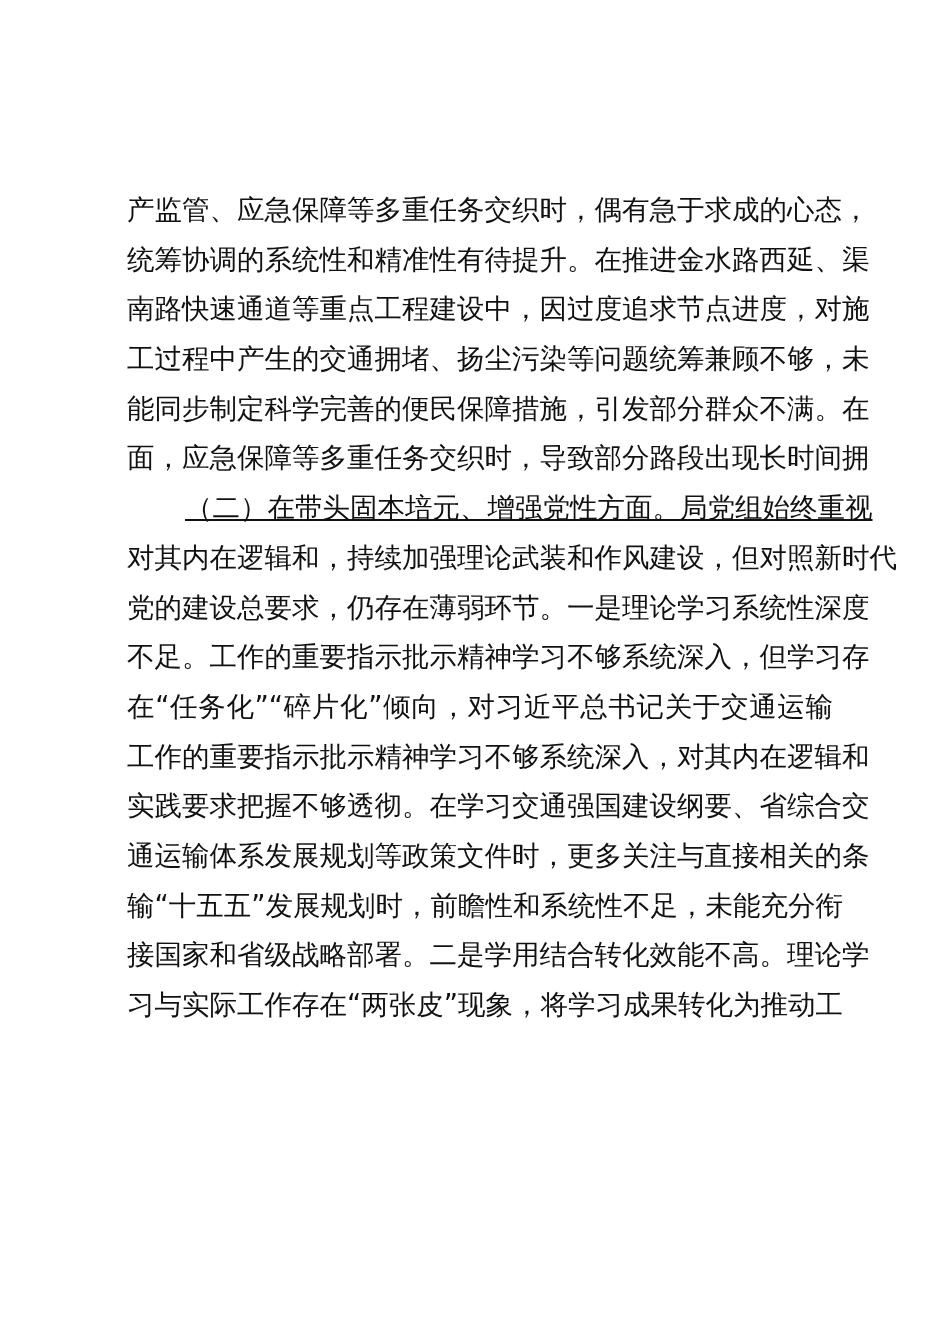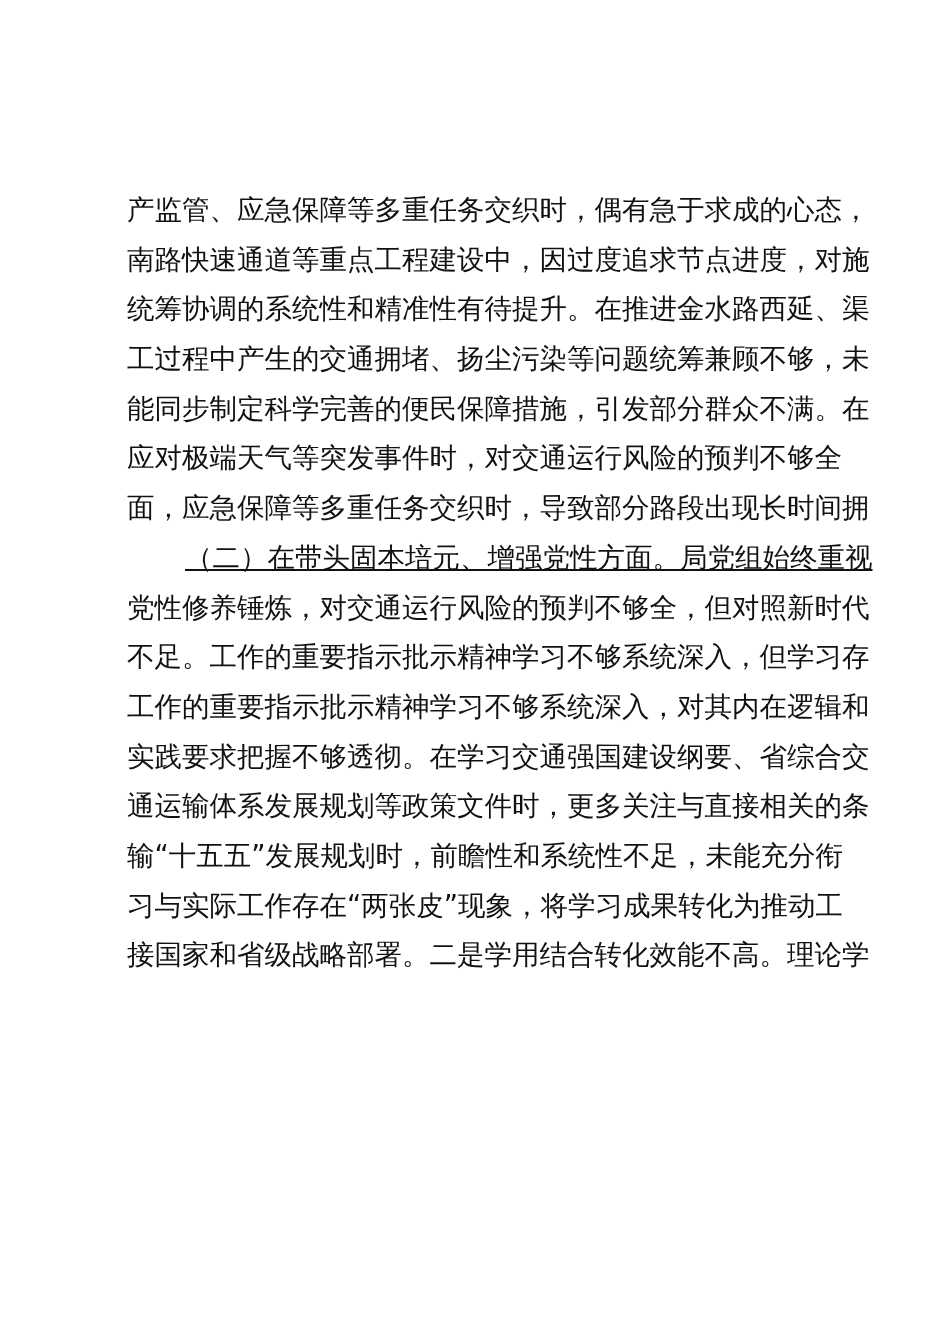--- a/index.html
+++ b/index.html
@@ -47,32 +47,33 @@
       text-decoration: underline;
     }
   </style>
 </head>
 <body>
 
 <div class="page">
   <div class="content">
     <div>
       <span class="line">产监管、应急保障等多重任务交织时，偶有急于求成的心态，</span>
+      <span class="line">统筹协调的系统性和精准性有待提升。在推进金水路西延、渠</span>
       <span class="line">南路快速通道等重点工程建设中，因过度追求节点进度，对施</span>
-      <span class="line">统筹协调的系统性和精准性有待提升。在推进金水路西延、渠</span>
       <span class="line">工过程中产生的交通拥堵、扬尘污染等问题统筹兼顾不够，未</span>
       <span class="line">能同步制定科学完善的便民保障措施，引发部分群众不满。在</span>
-      <span class="line">应对极端天气等突发事件时，对交通运行风险的预判不够全</span>
       <span class="line">面，应急保障等多重任务交织时，导致部分路段出现长时间拥</span>
     </div>
     <div>
       <span class="line indent">（二）在带头固本培元、增强党性方面。局党组始终重视</span>
-      <span class="line">党性修养锤炼，对交通运行风险的预判不够全，但对照新时代</span>
+      <span class="line">对其内在逻辑和，持续加强理论武装和作风建设，但对照新时代</span>
+      <span class="line">党的建设总要求，仍存在薄弱环节。一是理论学习系统性深度</span>
       <span class="line">不足。工作的重要指示批示精神学习不够系统深入，但学习存</span>
+      <span class="line">在“任务化”“碎片化”倾向，对习近平总书记关于交通运输</span>
       <span class="line">工作的重要指示批示精神学习不够系统深入，对其内在逻辑和</span>
       <span class="line">实践要求把握不够透彻。在学习交通强国建设纲要、省综合交</span>
       <span class="line">通运输体系发展规划等政策文件时，更多关注与直接相关的条</span>
       <span class="line">输“十五五”发展规划时，前瞻性和系统性不足，未能充分衔</span>
+      <span class="line">接国家和省级战略部署。二是学用结合转化效能不高。理论学</span>
       <span class="line">习与实际工作存在“两张皮”现象，将学习成果转化为推动工</span>
-      <span class="line">接国家和省级战略部署。二是学用结合转化效能不高。理论学</span>
     </div>
   </div>
 </div>
 
 </body></html>

